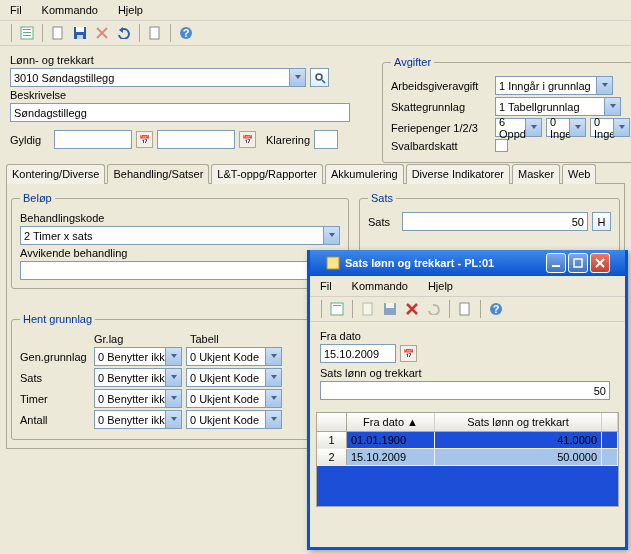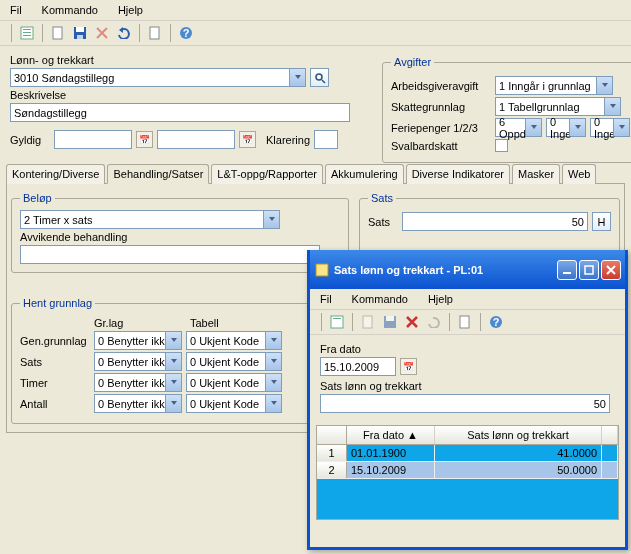--- a/index.html
+++ b/index.html
@@ -22,25 +22,25 @@
 .tabs{display:flex;margin:0 6px}
 .tab{padding:3px 5px;border:1px solid #aca899;border-bottom:none;margin-right:2px;background:#f3f1e7;border-top-left-radius:3px;border-top-right-radius:3px;position:relative;top:1px}
 .tab.active{background:#ece9d8;font-weight:normal;border-bottom:1px solid #ece9d8}
 .tab-pane{border:1px solid #aca899;margin:0 6px 6px;padding:4px}
 .cols{display:flex;gap:10px}
 .avg{position:absolute;left:382px;top:52px;width:240px}
 .avg .row .lbl2{width:100px;display:inline-block}
 .chk{width:13px;height:13px;border:1px solid #7f9db9;background:#fff;display:inline-block}
 .sq-btn{width:19px;height:19px;border:1px solid #7f9db9;background:linear-gradient(#fff,#e3eefb);display:inline-flex;align-items:center;justify-content:center}
 .win{position:absolute;left:307px;top:250px;width:321px;height:300px;border:3px solid #0a52d0;border-top:none;background:#ece9d8;box-shadow:2px 2px 6px rgba(0,0,0,0.3)}
-.titlebar{height:39px;background:linear-gradient(#3d89e9,#0a52d0);display:flex;align-items:center;padding:0 4px;color:#fff;font-weight:bold}
+.titlebar{height:26px;background:linear-gradient(#3d89e9,#0a52d0);display:flex;align-items:center;padding:0 15px;color:#fff;font-weight:bold}
 .titlebar .sp{flex:1}
 .tbtn{width:20px;height:20px;margin-left:2px;border:1px solid #fff;border-radius:3px;display:flex;align-items:center;justify-content:center;background:linear-gradient(#7aa7e8,#3c74c8)}
 .tbtn.close{background:linear-gradient(#e87a6a,#c83c2c)}
-.grid{margin:6px;border:1px solid #aca899;background:#0ea5e9}
+.grid{margin:6px;border:1px solid #aca899;background:#1d4ed8}
 .grid-head{display:flex;background:linear-gradient(#fff,#e7e7de);border-bottom:1px solid #aca899}
 .gh{padding:3px 4px;border-right:1px solid #d4d0c8;text-align:center}
 .grid-row{display:flex;border-bottom:1px solid #eee}
 .grid-row.sel{background:#a6c5e8}
 .gc{padding:2px 4px;border-right:1px solid #eee}
 .rownum{width:30px;background:linear-gradient(#fff,#e7e7de);text-align:center;border-right:1px solid #aca899}
 svg{display:block}
 </style>
 </head>
 <body>
@@ -171,21 +171,22 @@
   <div class="tab">Akkumulering</div>
   <div class="tab">Diverse Indikatorer</div>
   <div class="tab">Masker</div>
   <div class="tab">Web</div>
 </div>
 
 <div class="tab-pane">
   <div class="cols">
     <fieldset style="flex:1">
       <legend>Beløp</legend>
-      <div class="dd" style="width:260px">
+      <label class="lbl">Behandlingskode</label>
+      <div class="dd" style="width:320px">
           <span>2 Timer x sats</span>
           <span class="arr"></span>
         </div>
       <label class="lbl" style="">Avvikende behandling</label>
       <input type="text" style="width: 300px;">
     </fieldset>
     <fieldset style="width:260px">
       <legend>Sats</legend>
       <div class="row">
         <span style="width:30px">Sats</span>

